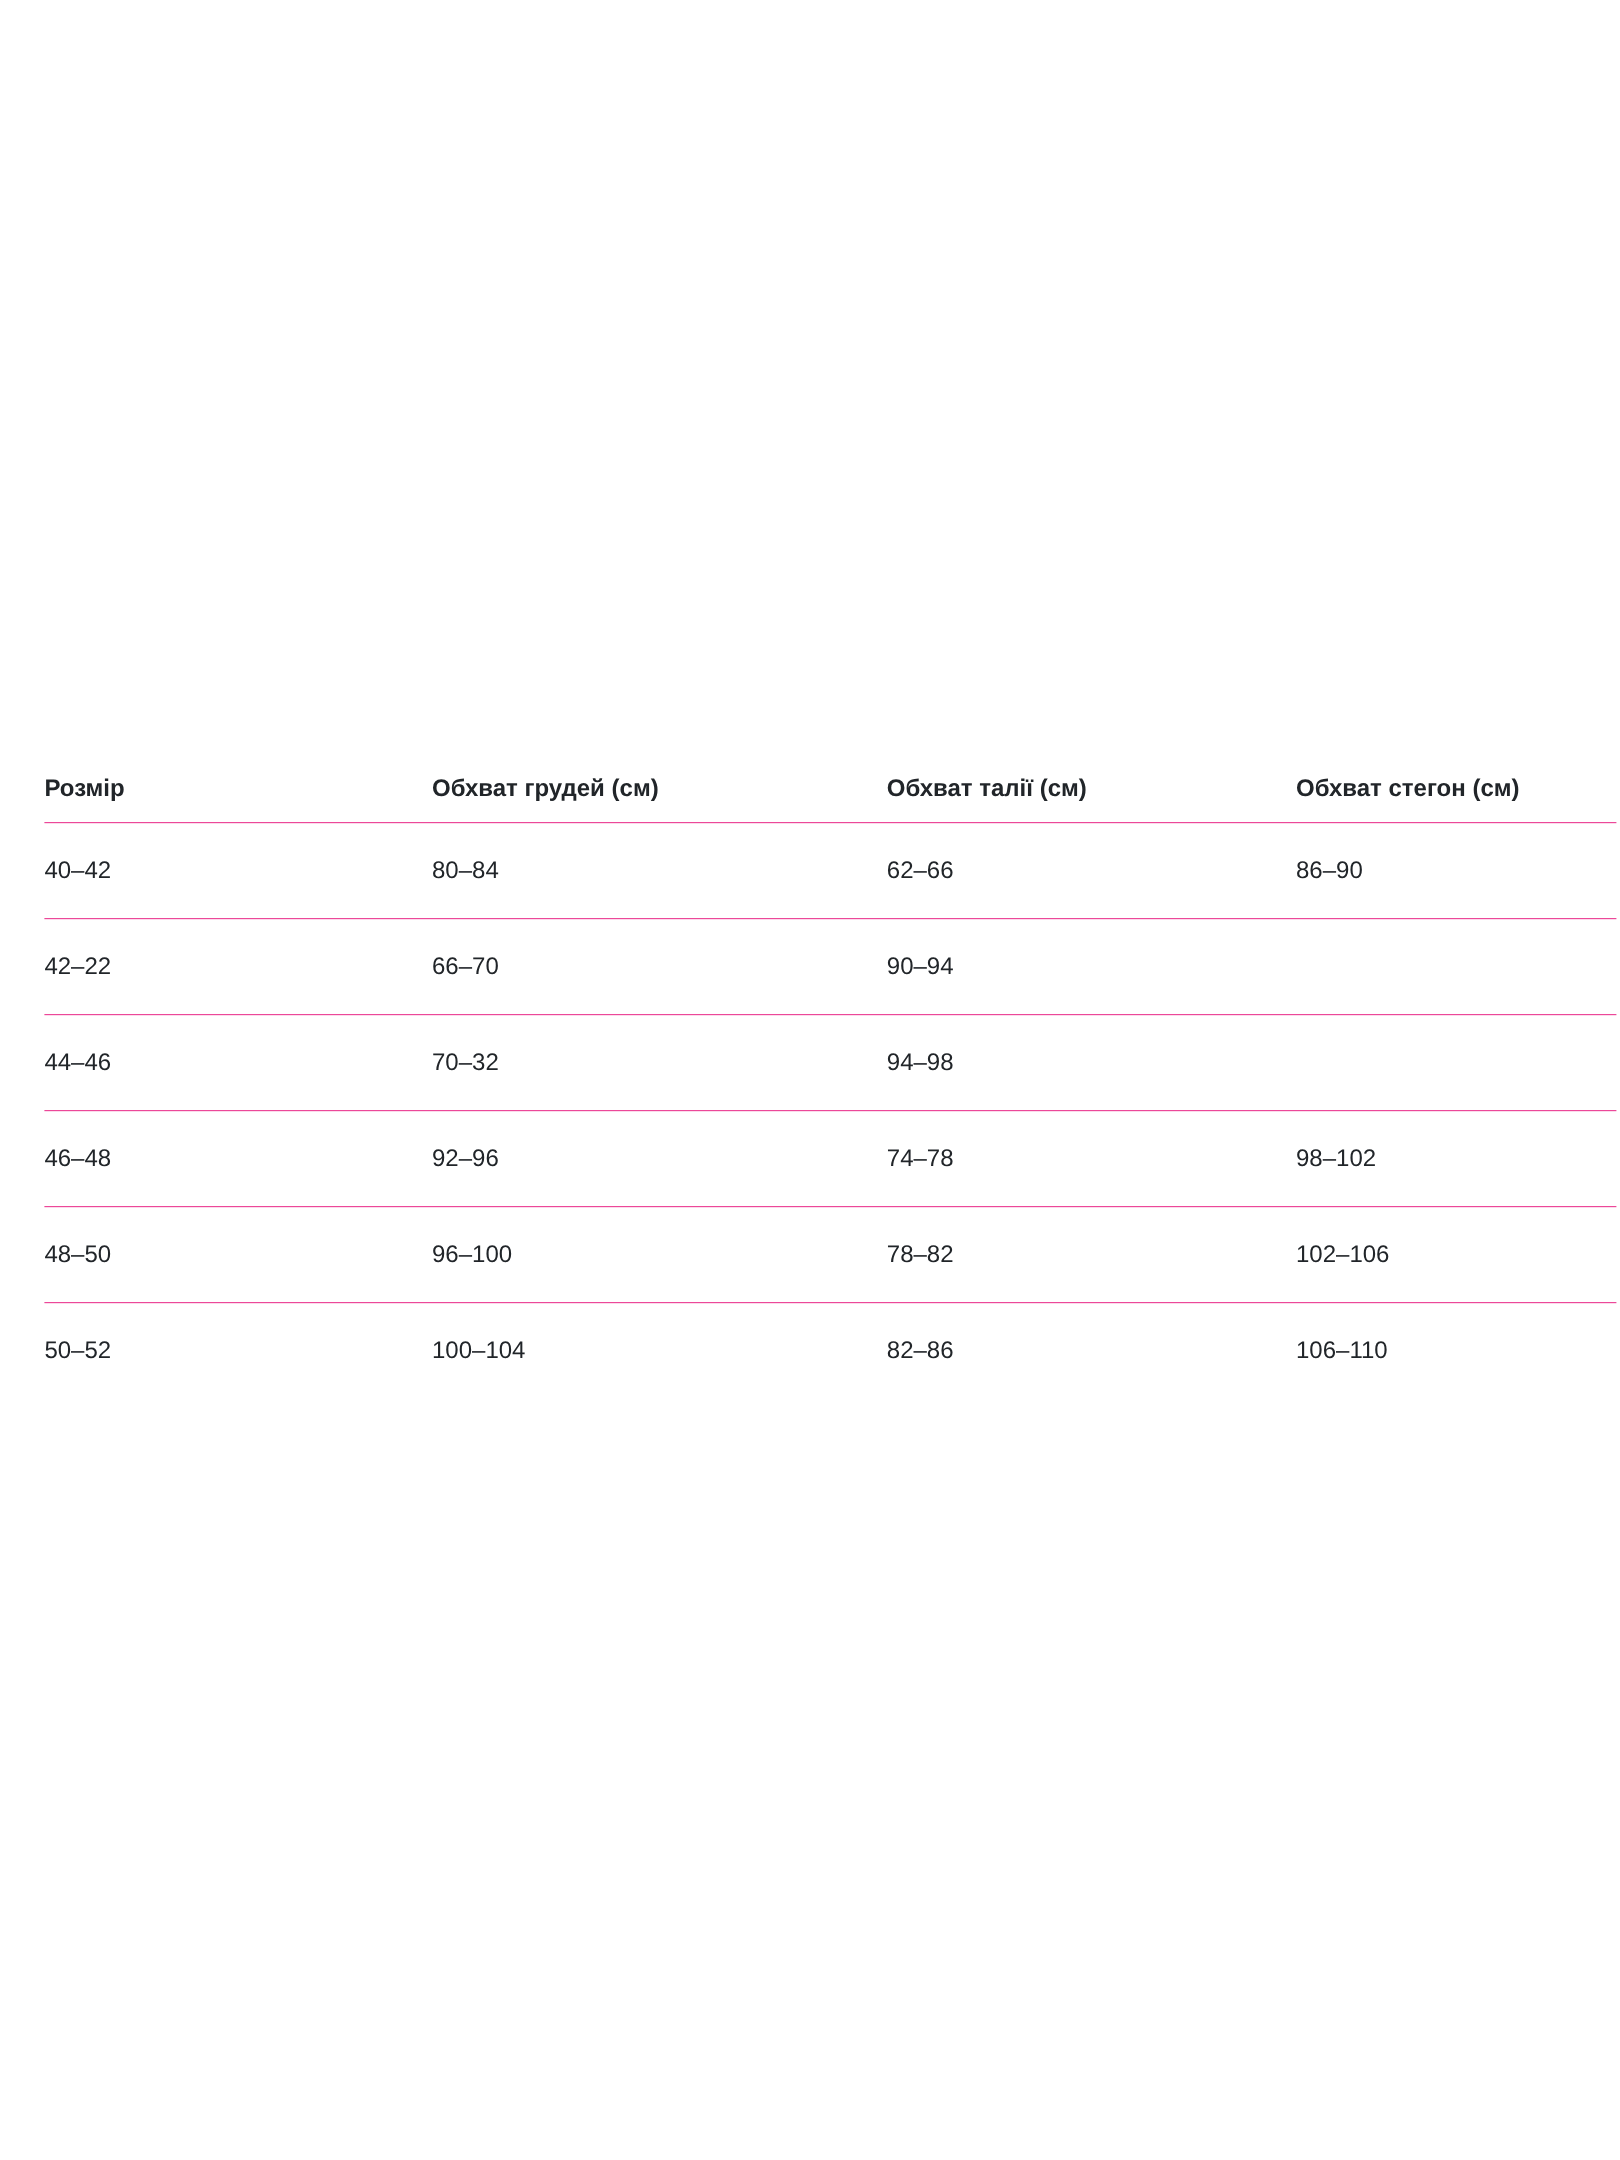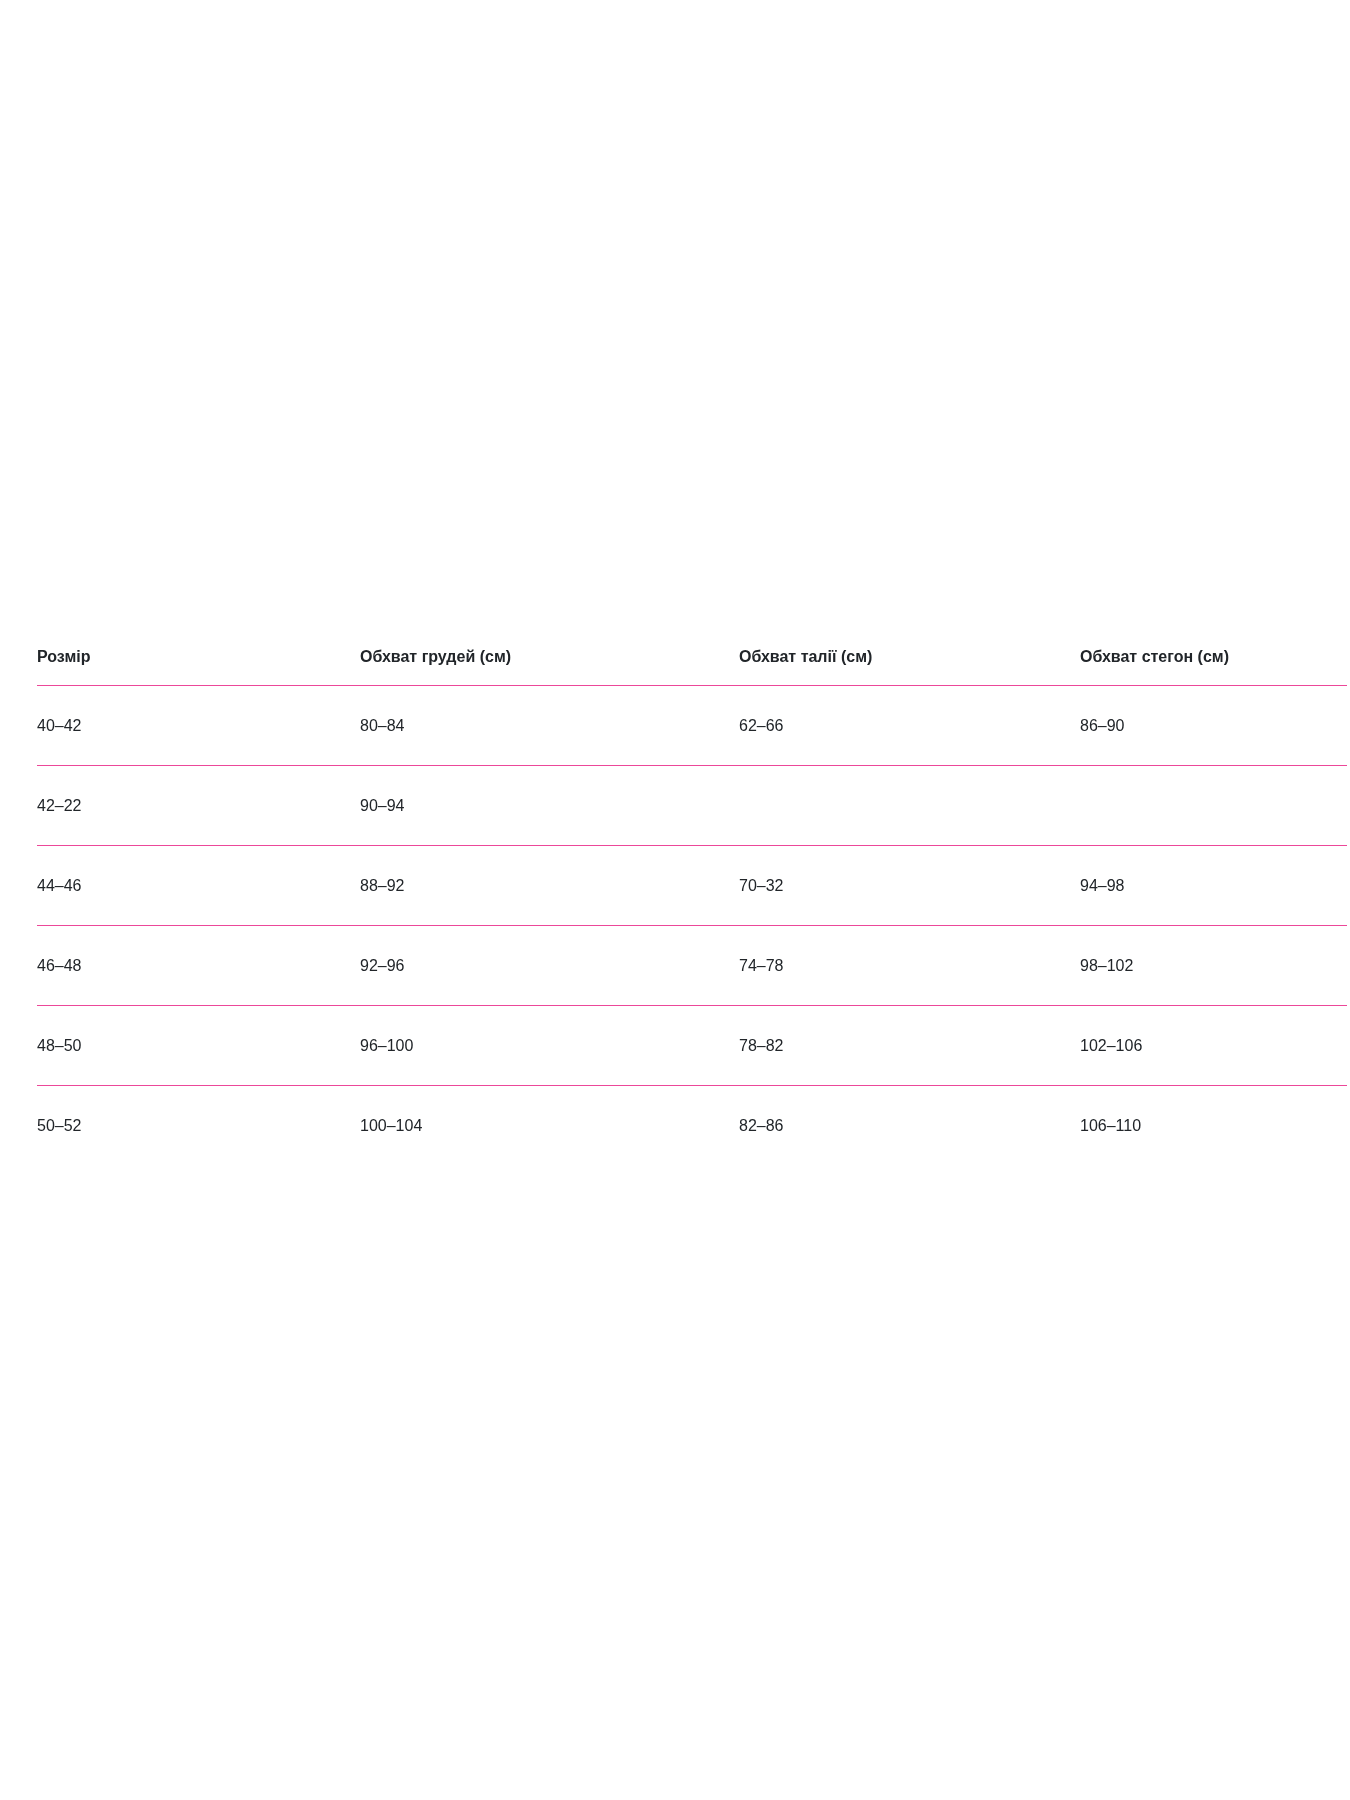--- a/index.html
+++ b/index.html
@@ -13,21 +13,21 @@
     position: relative;
     overflow: hidden;
     font-family: "Liberation Sans", sans-serif;
   }
   .size-table {
     position: absolute;
     left: 37px;
     top: 629px;
     width: 1310px;
     color: #212529;
-    font-size: 16px;
+    font-size: 20px;
     line-height: 1.2;
   }
   .trow {
     display: grid;
     grid-template-columns: 323px 379px 341px 1fr;
     align-items: center;
     height: 79px;
     border-top: 1px solid #ec4899;
   }
   .trow.header {
@@ -52,25 +52,25 @@
   </div>
   <div>
       <div class="trow">
         <div class="tcell">40–42</div>
         <div class="tcell">80–84</div>
         <div class="tcell">62–66</div>
         <div class="tcell">86–90</div>
       </div>
       <div class="trow">
         <div class="tcell">42–22</div>
+        <div class="tcell">66–70</div>
         <div class="tcell">90–94</div>
       </div>
       <div class="trow">
         <div class="tcell">44–46</div>
-        <div class="tcell">88–92</div>
         <div class="tcell">70–32</div>
         <div class="tcell">94–98</div>
       </div>
       <div class="trow">
         <div class="tcell">46–48</div>
         <div class="tcell">92–96</div>
         <div class="tcell">74–78</div>
         <div class="tcell">98–102</div>
       </div>
       <div class="trow">

